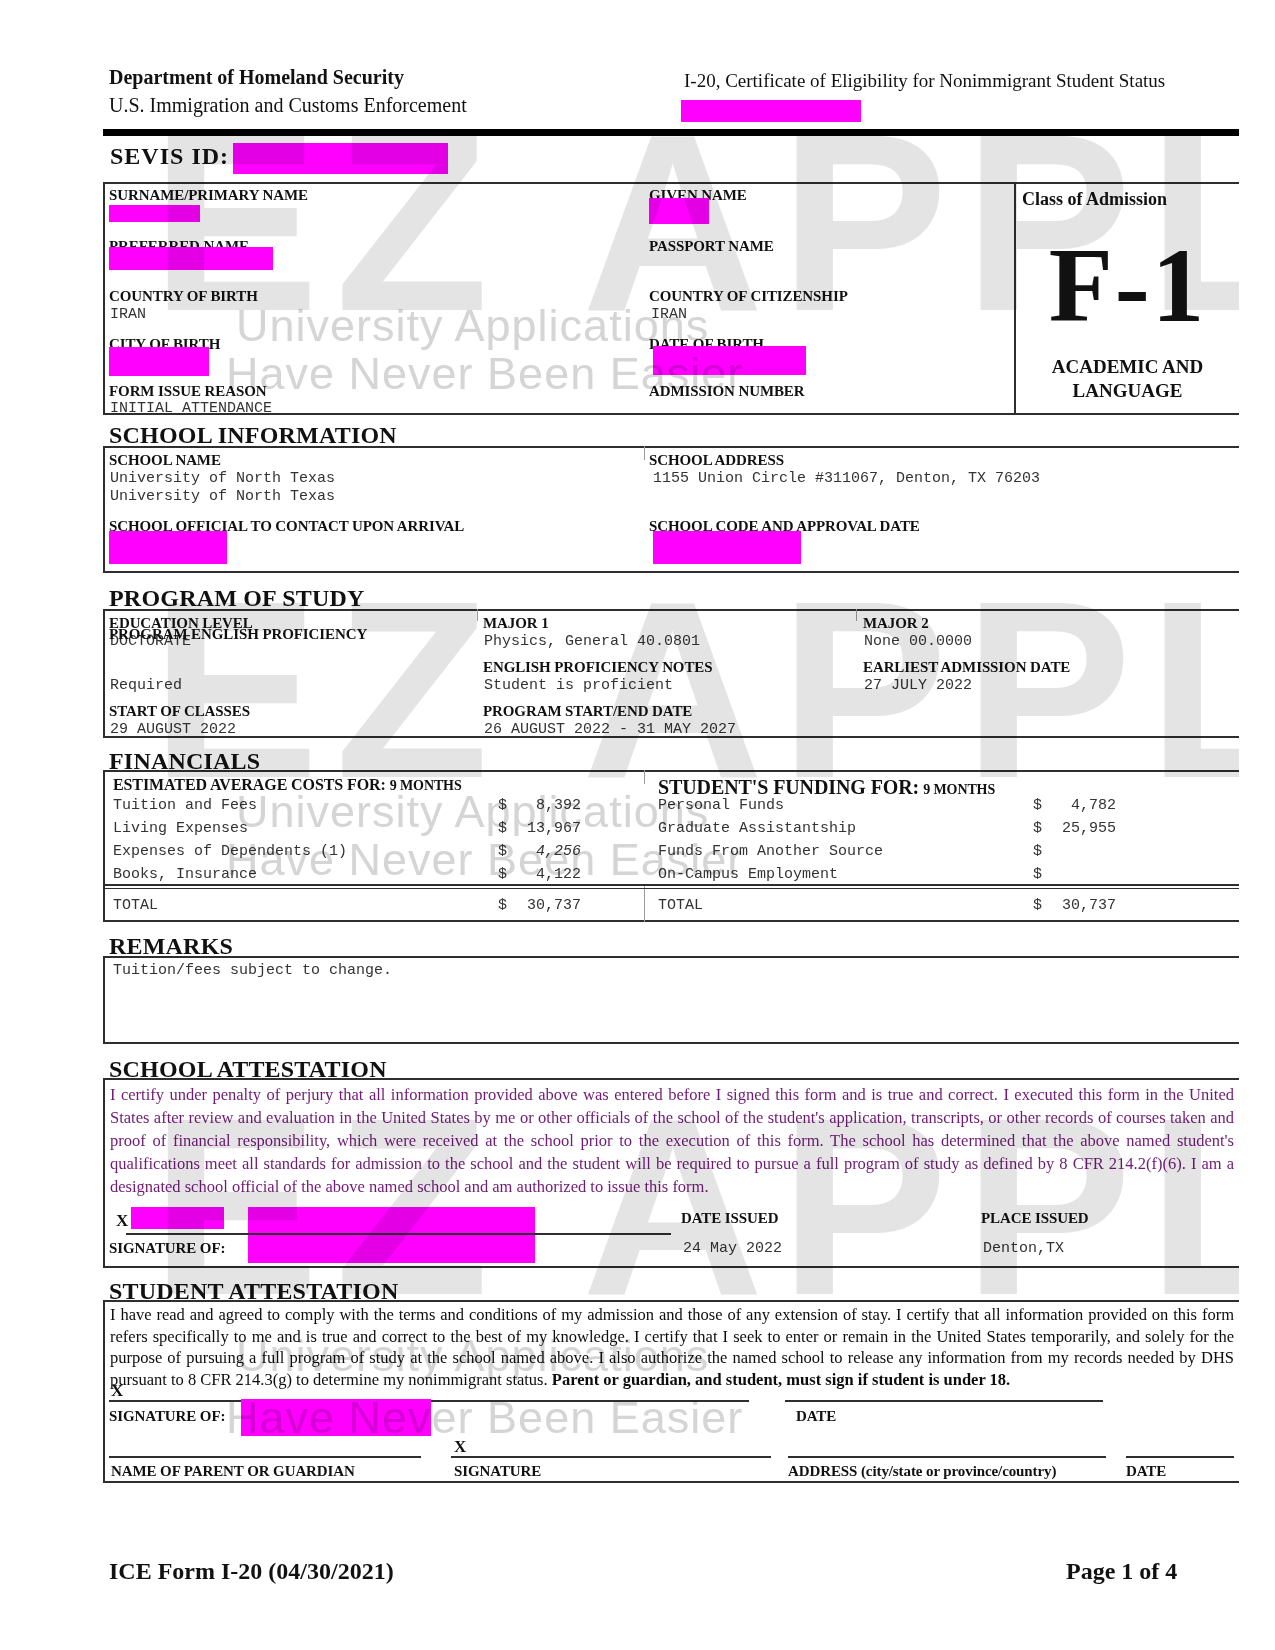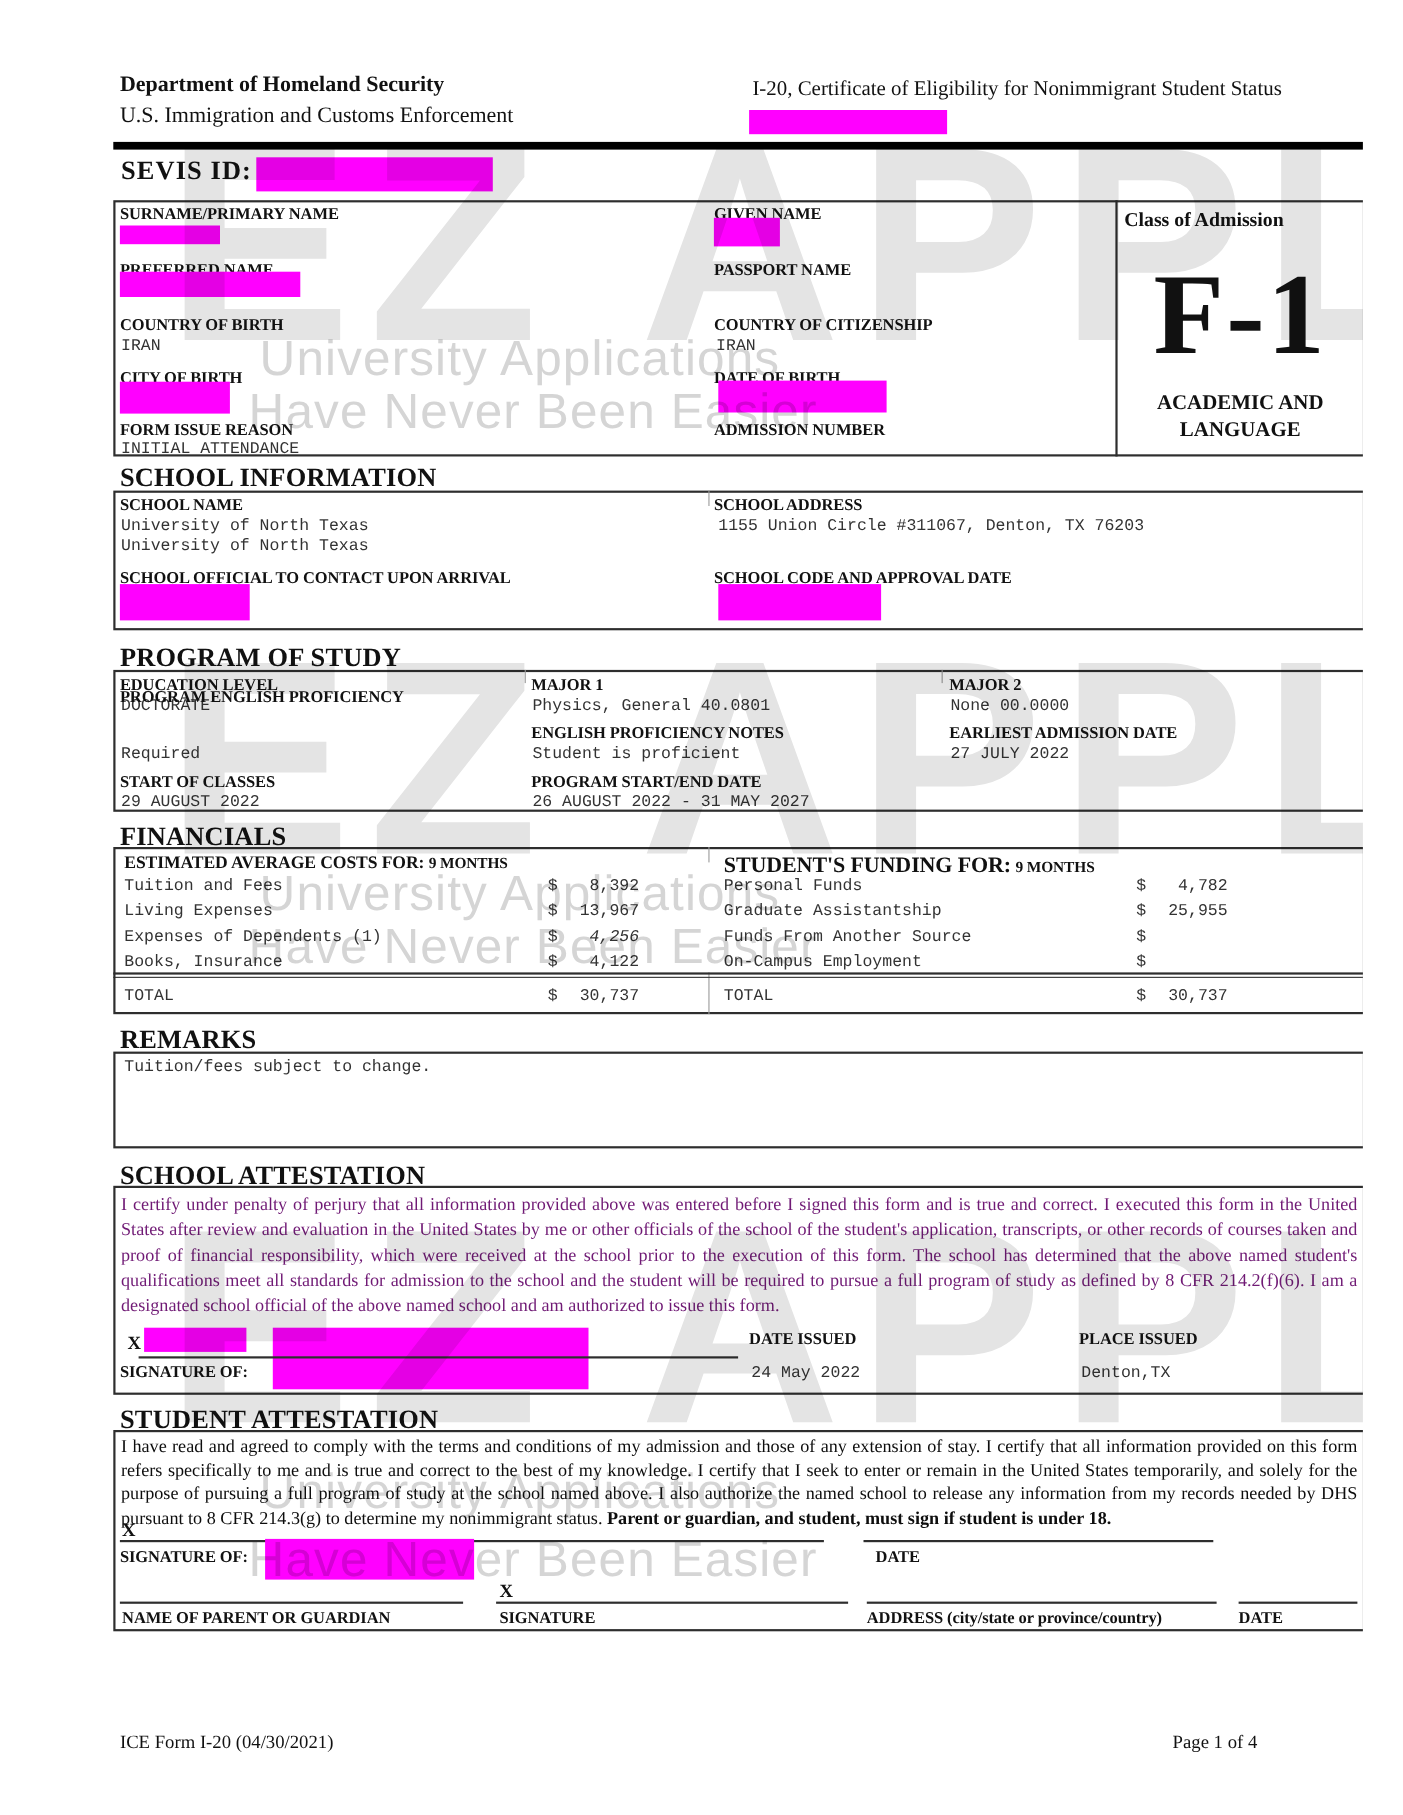--- a/index.html
+++ b/index.html
@@ -14,21 +14,21 @@
   .agency1 { font-size:20px; font-weight:bold; }
   .agency2 { font-size:20px; }
   .formtitle { font-size:19px; }
   .sevis { font-size:24px; font-weight:bold; letter-spacing:1px; }
   .sect { font-size:24px; font-weight:bold; letter-spacing:.2px; }
   .lbl { font-size:15px; font-weight:bold; letter-spacing:-0.1px; }
   .val { font-family:"Liberation Mono", monospace; font-size:15px; color:#333; white-space:pre; }
   .para { font-size:16.5px; line-height:23px; text-align:justify; color:#701a75; }
   .para2 { font-size:16.5px; line-height:21.5px; text-align:justify; color:#0d0d0d; }
   .xmark { font-size:17px; font-weight:bold; }
-  .foot { font-size:17px; font-weight:normal;margin-top:16px; }
+  .foot { font-size:24px; font-weight:bold; }
   
   .tbox { border:2px solid #2e2e2e; }
   .rule  { background:#000; }
   .sigline { border-top:2px solid #2e2e2e; height:0; }
   .vline { width:2px; background:#2e2e2e; }
   .tick { width:1px; background:#9a9a9a; }
   .red { background:#FF00FF; }
   .dbl { border-top:2px solid #2e2e2e; border-bottom:1px solid #2e2e2e; height:5px; }
   
   .coa-label { font-size:18px; font-weight:bold; }

